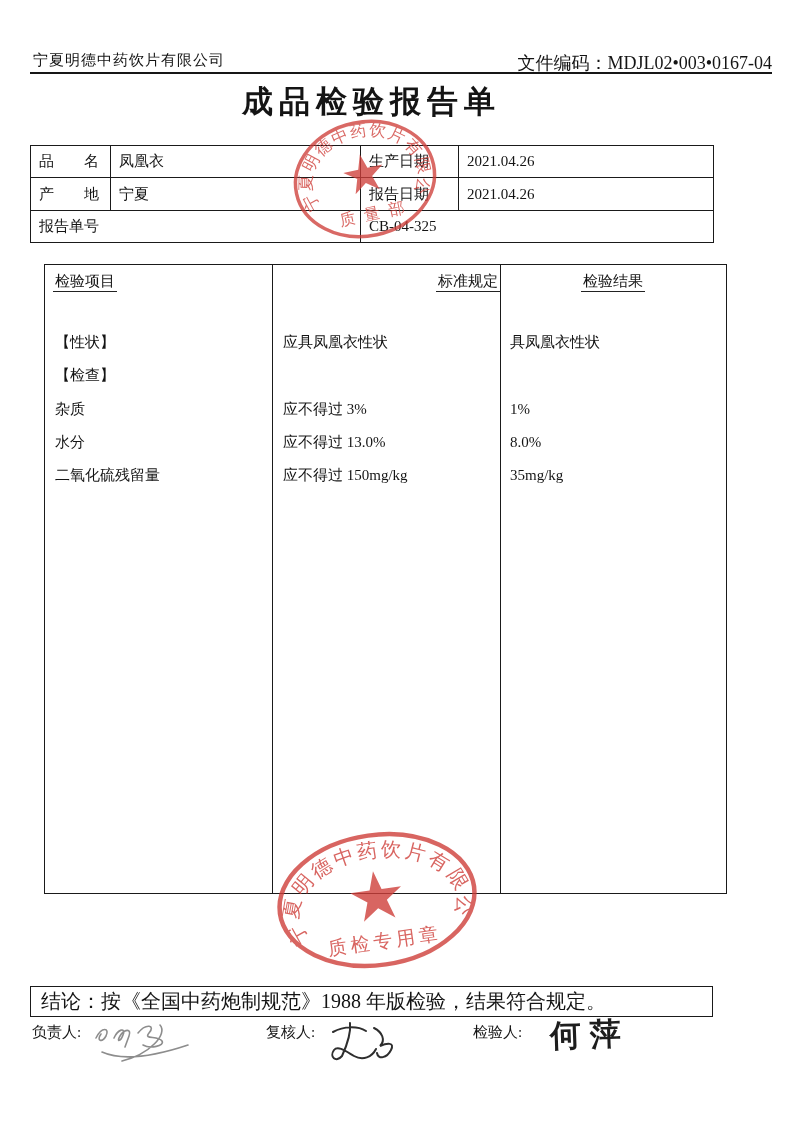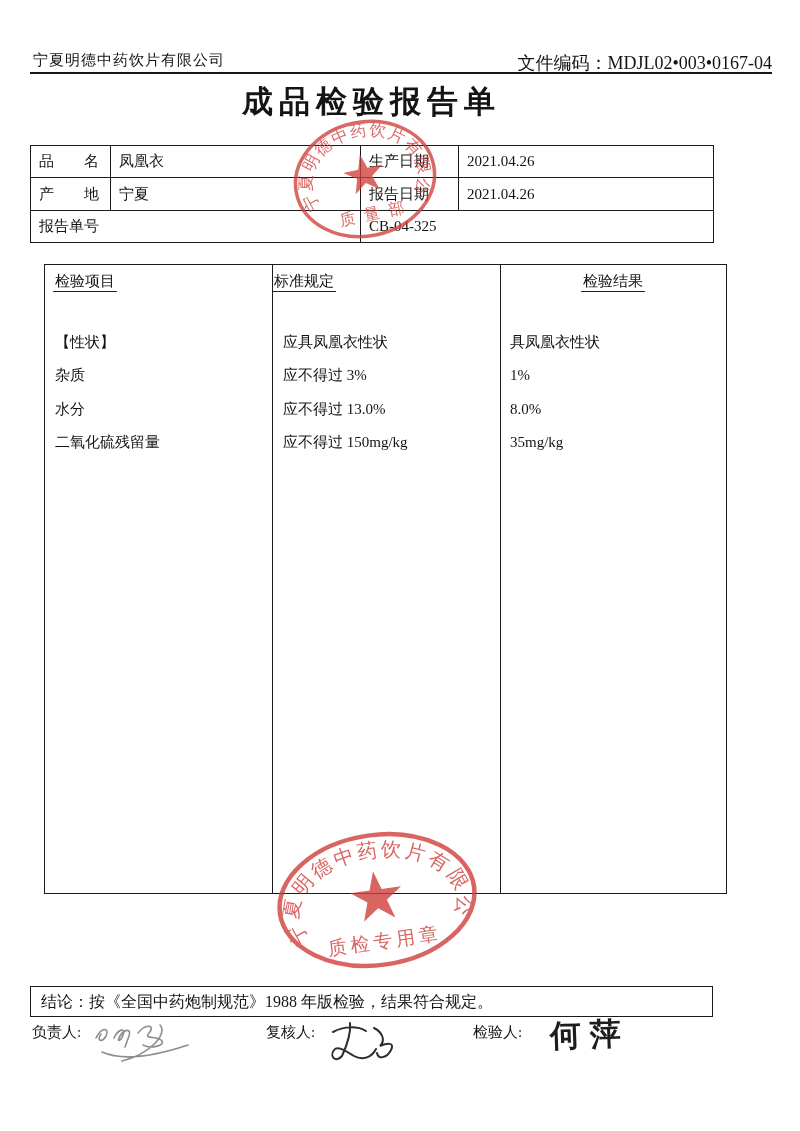--- a/index.html
+++ b/index.html
@@ -25,31 +25,31 @@
                   white-space:nowrap; overflow:hidden; }
   .w1{width:80px;} .w2{width:250px;} .w3{width:98px;} .w4{width:255px;}
 
   
   .result { left:44px; top:264px; width:683px; height:630px; border:1px solid var(--line); }
   .vline  { position:absolute; top:0; bottom:0; width:1px; background:var(--line); }
   .v1 { left:227px; } .v2 { left:455px; }
   .rh { position:absolute; top:7px; font-size:15px; }
   .rh span { border-bottom:1px solid #222; padding:0 2px 2px 2px; }
   .rh1 { left:8px; }
-  .rh2 { left:227px; width:228px; text-align:left; }
+  .rh2 { left:227px; width:228px; text-align:right; }
   .rh3 { left:455px; width:226px; text-align:center; }
   .rows { position:absolute; top:61px; left:0; right:0; }
   .rrow { position:relative; height:33.3px; line-height:33.3px; font-size:15px; }
   .c1 { position:absolute; left:10px;  white-space:nowrap; }
   .c2 { position:absolute; left:238px; white-space:nowrap; }
   .c3 { position:absolute; left:465px; white-space:nowrap; }
 
   
   .conclusion { left:30px; top:986px; width:683px; height:31px; border:1px solid var(--line);
-                line-height:29px; font-size:16px; padding-left:10px; white-space:nowrap; }
+                line-height:29px; font-size:20px; padding-left:10px; white-space:nowrap; }
 
   
   .sig-label { top:1023px; font-size:15px; }
   .sl1 { left:32px; } .sl2 { left:266px; } .sl3 { left:473px; }
   .sig-svg { pointer-events:none; }
   .sig1 { left:88px;  top:1014px; }
   .sig2 { left:320px; top:1018px; }
   .inspector-name { left:550px; top:1014px; font-size:31px; font-weight:600; letter-spacing:9px;
                     color:#1d1d1d; transform:rotate(-2deg); font-family:"DejaVu Sans","Liberation Sans",sans-serif; }
 
@@ -95,20 +95,25 @@
   <div class="vline v1"></div>
   <div class="vline v2"></div>
   <div class="rh rh1"><span>检验项目</span></div>
   <div class="rh rh2"><span>标准规定</span></div>
   <div class="rh rh3"><span>检验结果</span></div>
   <div class="rows">
     <div class="rrow">
       <span class="c1">【性状】</span>
       <span class="c2">应具凤凰衣性状</span>
       <span class="c3">具凤凰衣性状</span>
+    </div>
+    <div class="rrow">
+      <span class="c1">【检查】</span>
+      <span class="c2"></span>
+      <span class="c3"></span>
     </div>
     <div class="rrow">
       <span class="c1">杂质</span>
       <span class="c2">应不得过 3%</span>
       <span class="c3">1%</span>
     </div>
     <div class="rrow">
       <span class="c1">水分</span>
       <span class="c2">应不得过 13.0%</span>
       <span class="c3">8.0%</span>

